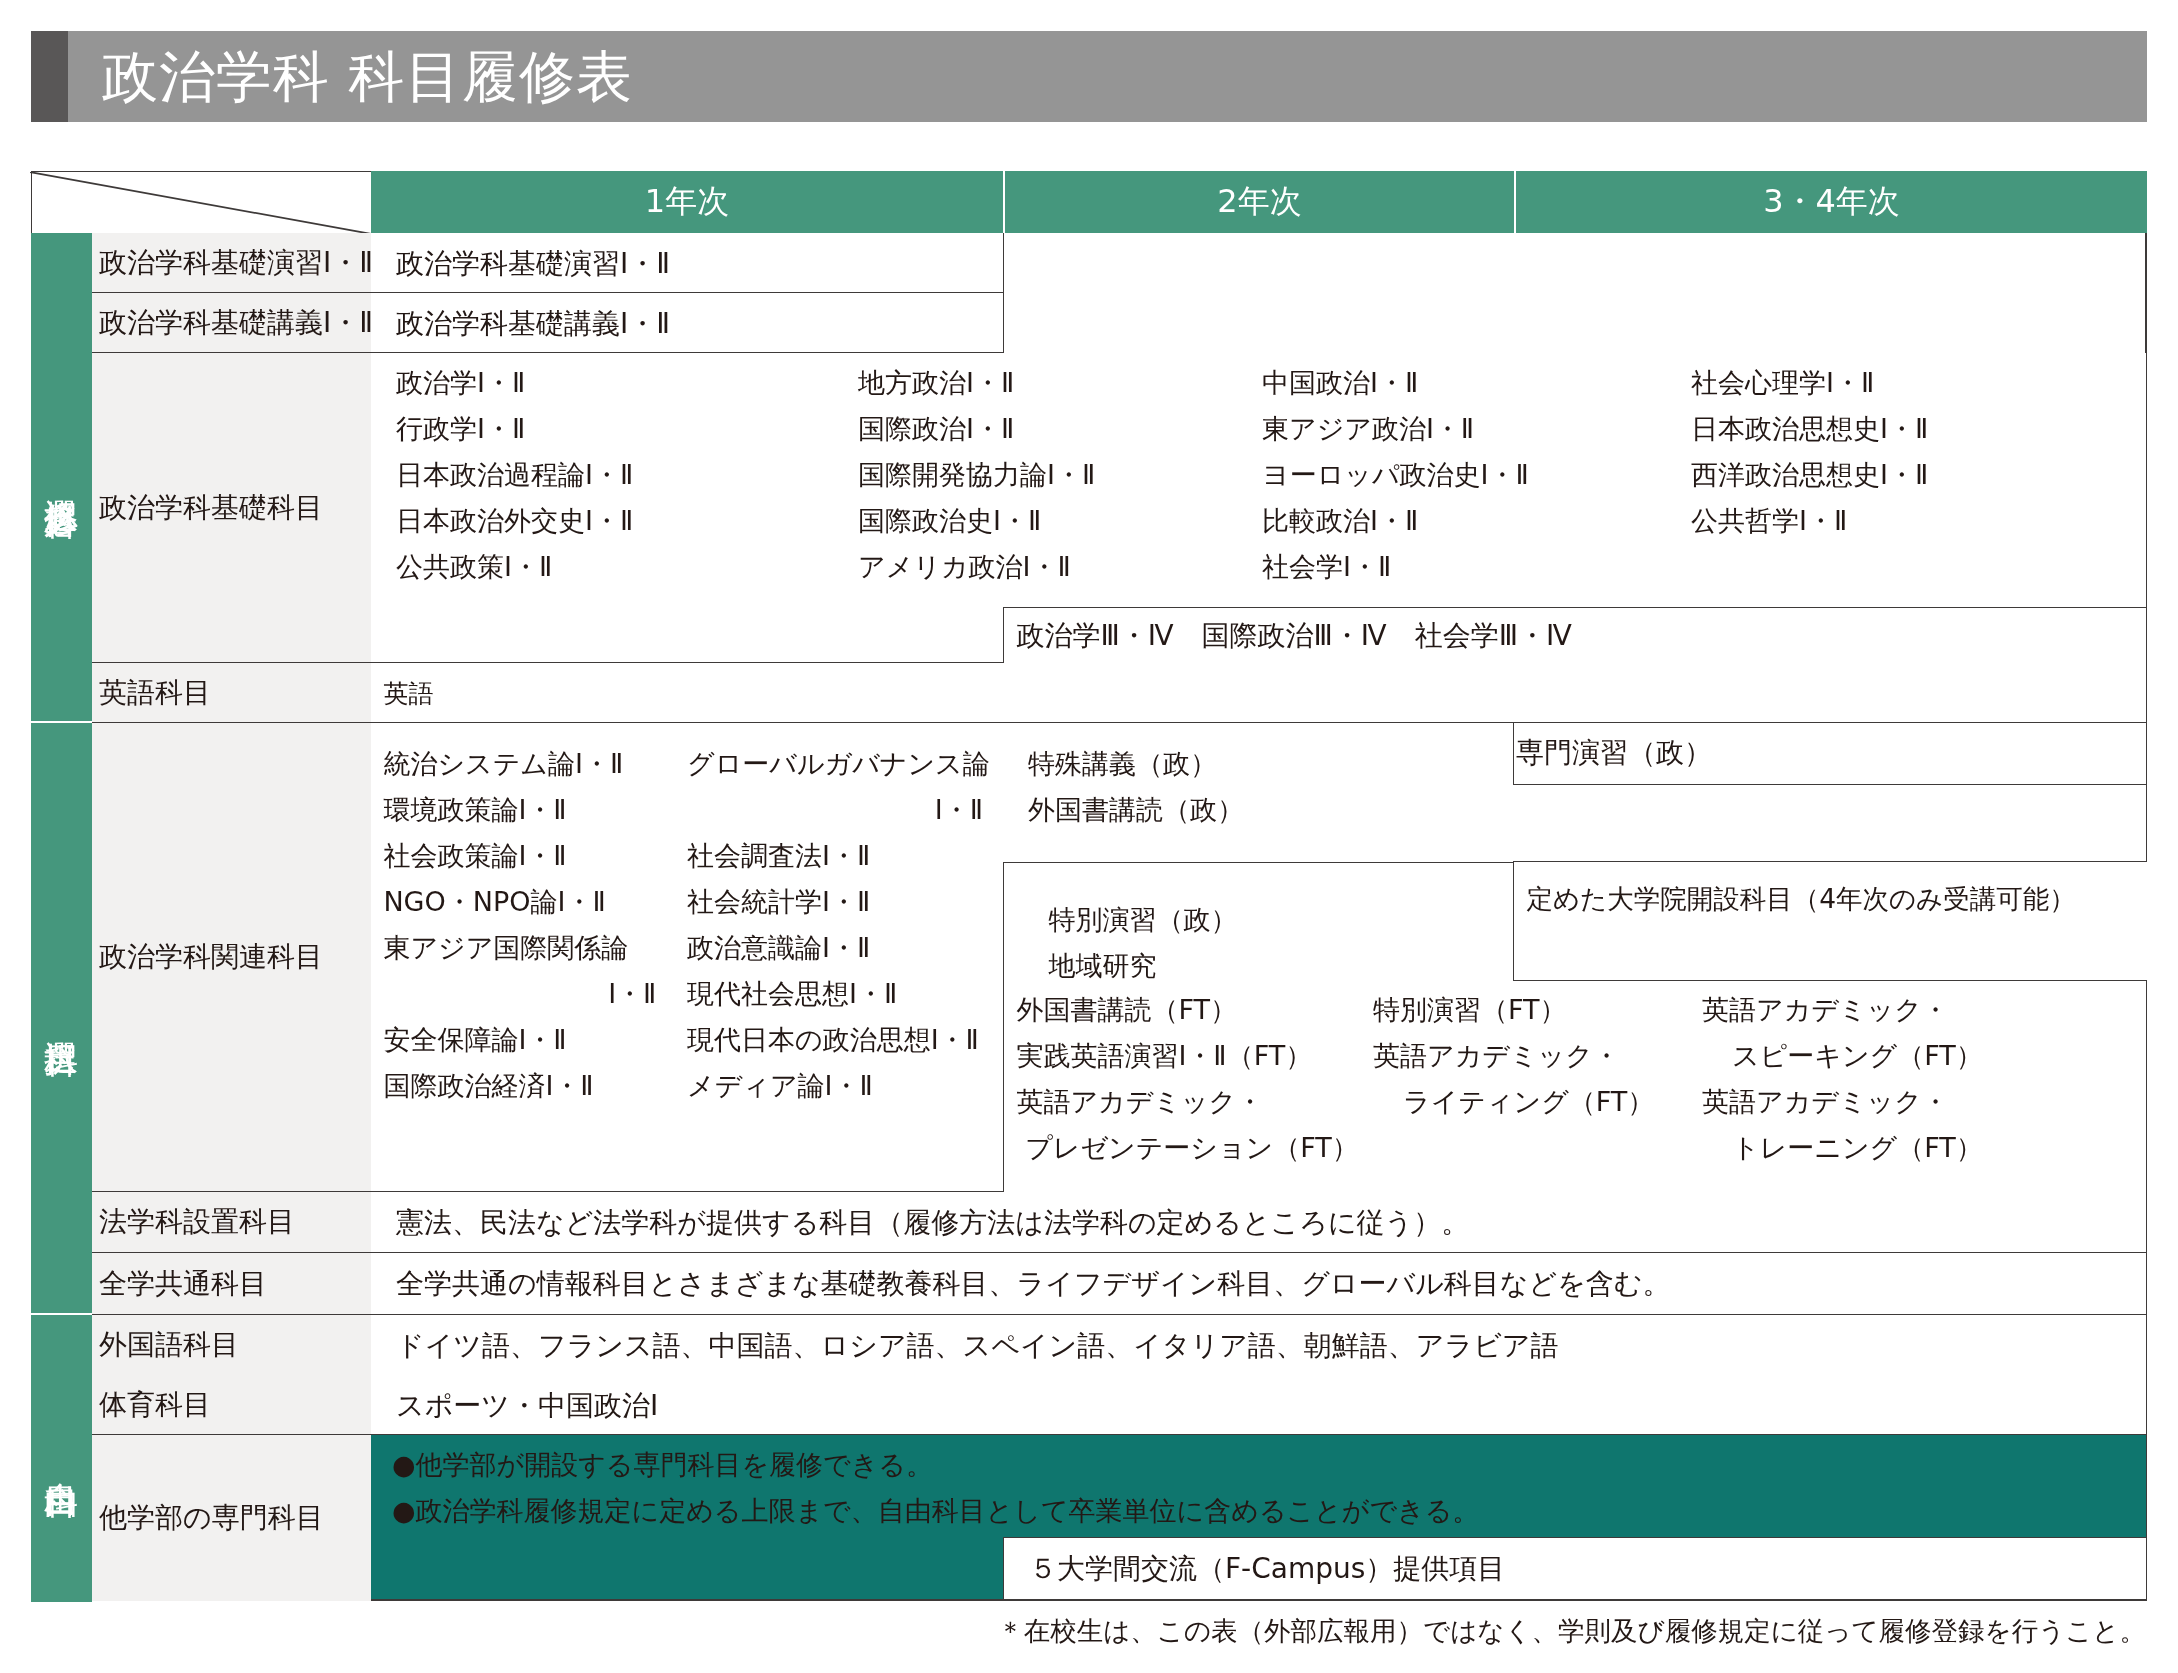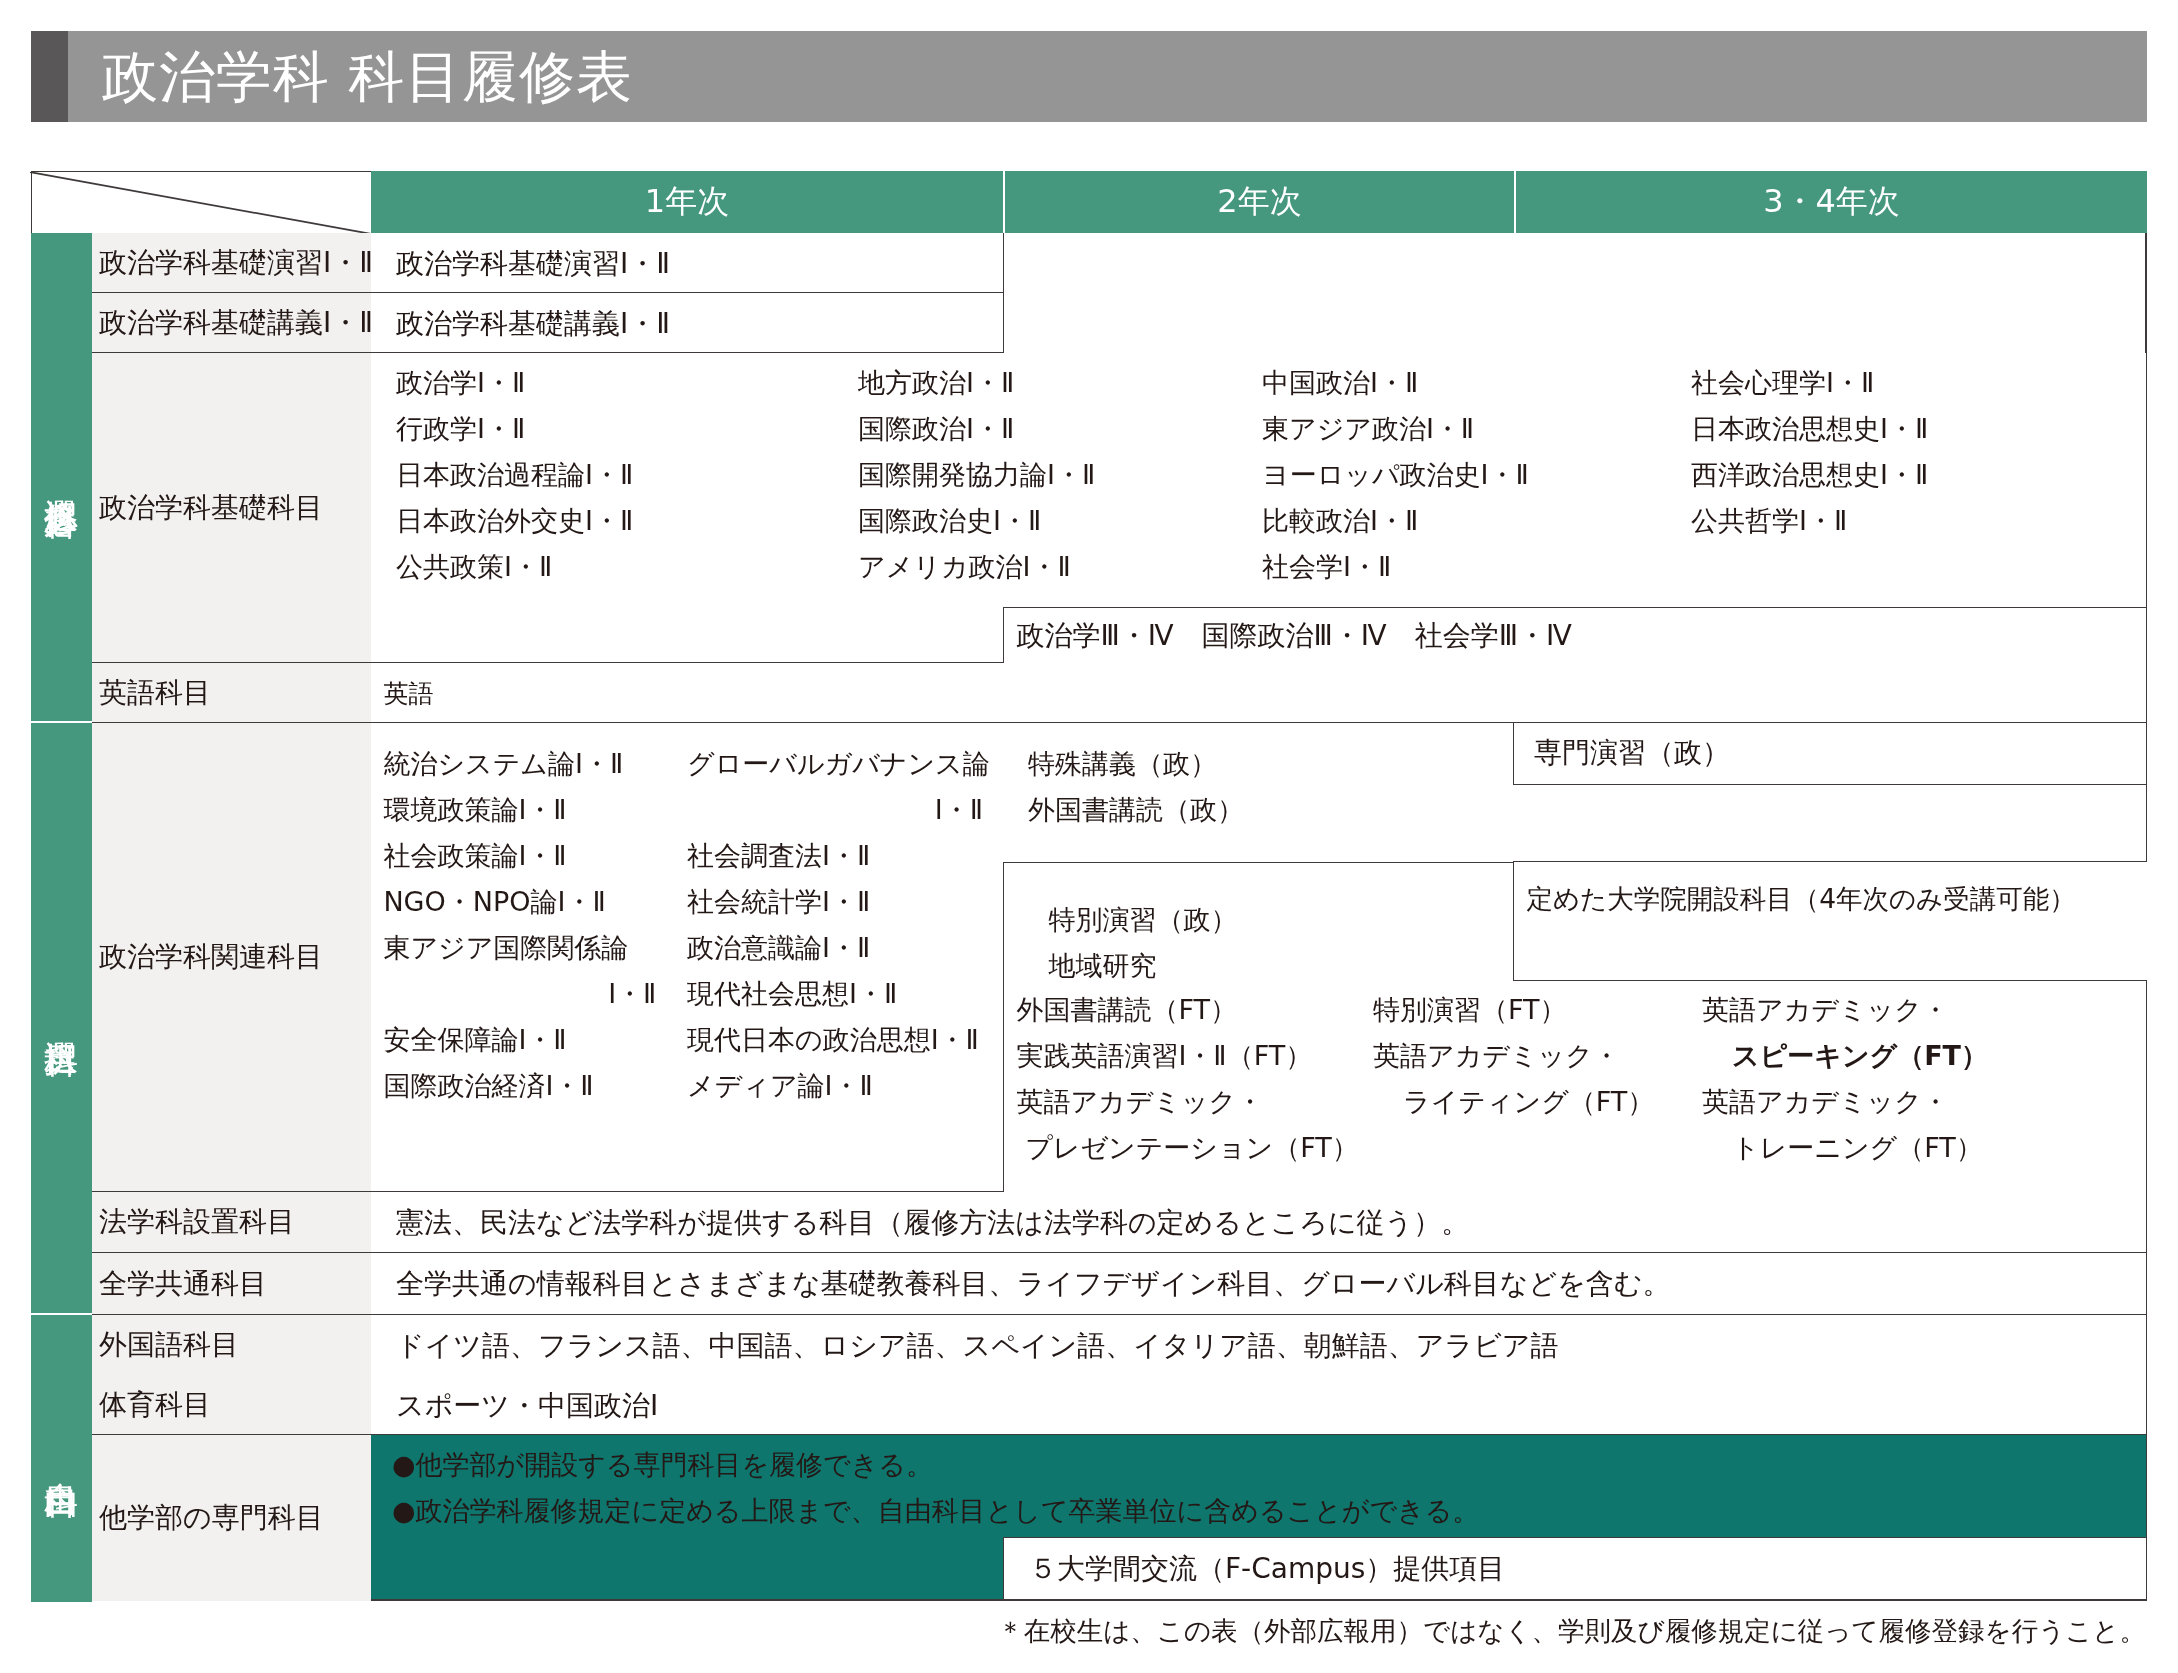--- a/index.html
+++ b/index.html
@@ -116,21 +116,21 @@
     <div class="t">現代社会思想Ⅰ・Ⅱ</div>
     <div class="t">現代日本の政治思想Ⅰ・Ⅱ</div>
     <div class="t">メディア論Ⅰ・Ⅱ</div>
   </div>
   <div class="abs" style="left:657px;top:17.6px;">
     <div class="t">特殊講義（政）</div>
     <div class="t">外国書講読（政）</div>
   </div>
 
   <div class="abs box" style="left:1142px;top:0;width:633px;height:62px;border-top:none;border-right:none;">
-    <span class="abs tl" style="left:20px;top:10.6px;">専門演習（政）</span>
+    <span class="abs tl" style="left:2px;top:10.6px;">専門演習（政）</span>
   </div>
 
   <div class="abs box" style="left:632px;top:139px;width:1143px;height:331px;border-right:none;border-bottom:none;">
     <div class="abs" style="left:12.4px;top:34px;margin-left:32px;">
       <div class="t">特別演習（政）</div>
       <div class="t">地域研究</div>
     </div>
     <div class="abs box" style="left:509px;top:-1.8px;width:634px;height:120px;border-right:none;">
       <div class="abs" style="left:12.4px;top:16px;font-size:26.5px;line-height:42px;white-space:nowrap;">
         <div>定めた大学院開設科目（4年次のみ受講可能）</div>
@@ -142,21 +142,21 @@
       <div class="t">英語アカデミック・</div>
       <div class="t" style="padding-left:8.8px;">プレゼンテーション（FT）</div>
     </div>
     <div class="abs" style="left:369px;top:124px;">
       <div class="t">特別演習（FT）</div>
       <div class="t">英語アカデミック・</div>
       <div class="t" style="padding-left:30px;">ライティング（FT）</div>
     </div>
     <div class="abs" style="left:698px;top:124px;">
       <div class="t">英語アカデミック・</div>
-      <div class="t" style="padding-left:30px;font-weight:bold;">スピーキング（FT）</div>
+      <div class="t" style="padding-left:30px;">スピーキング（FT）</div>
       <div class="t">英語アカデミック・</div>
       <div class="t" style="padding-left:30px;">トレーニング（FT）</div>
     </div>
   </div>
 </div>
 
 <div class="abs lbl" style="left:92px;top:1192px;width:280px;height:61px;">法学科設置科目</div>
 <div class="abs cell" style="left:371px;top:1192px;width:1775px;height:61px;">
   <span class="abs tl" style="left:25px;top:12.4px;">憲法、民法など法学科が提供する科目（履修方法は法学科の定めるところに従う）。</span>
 </div>

